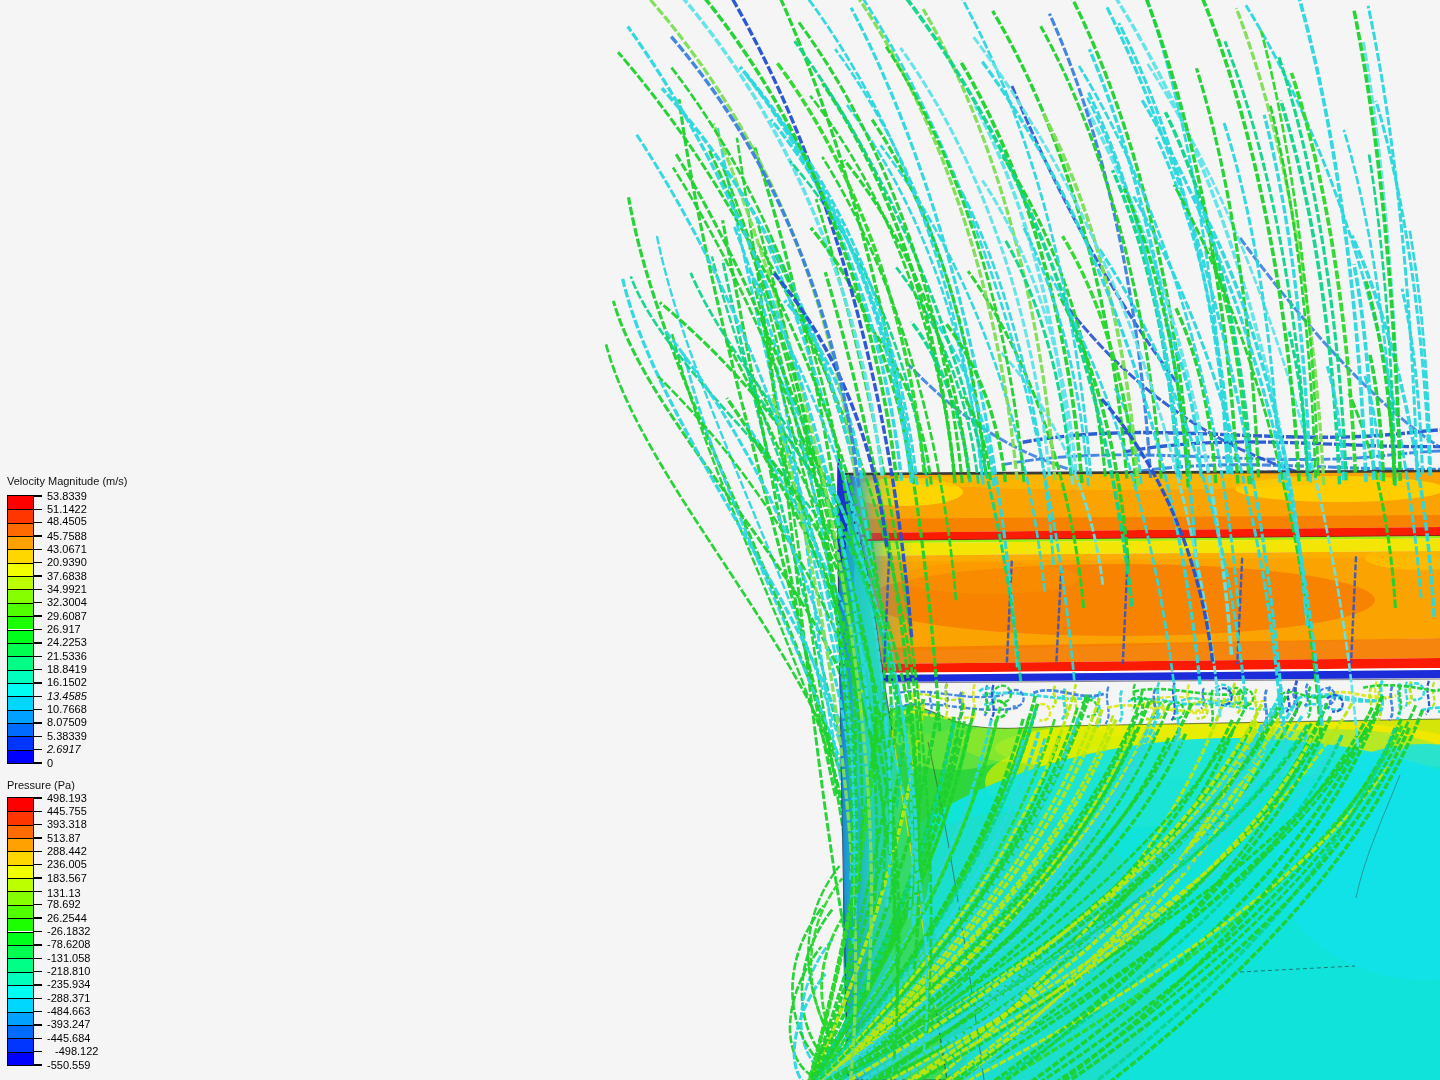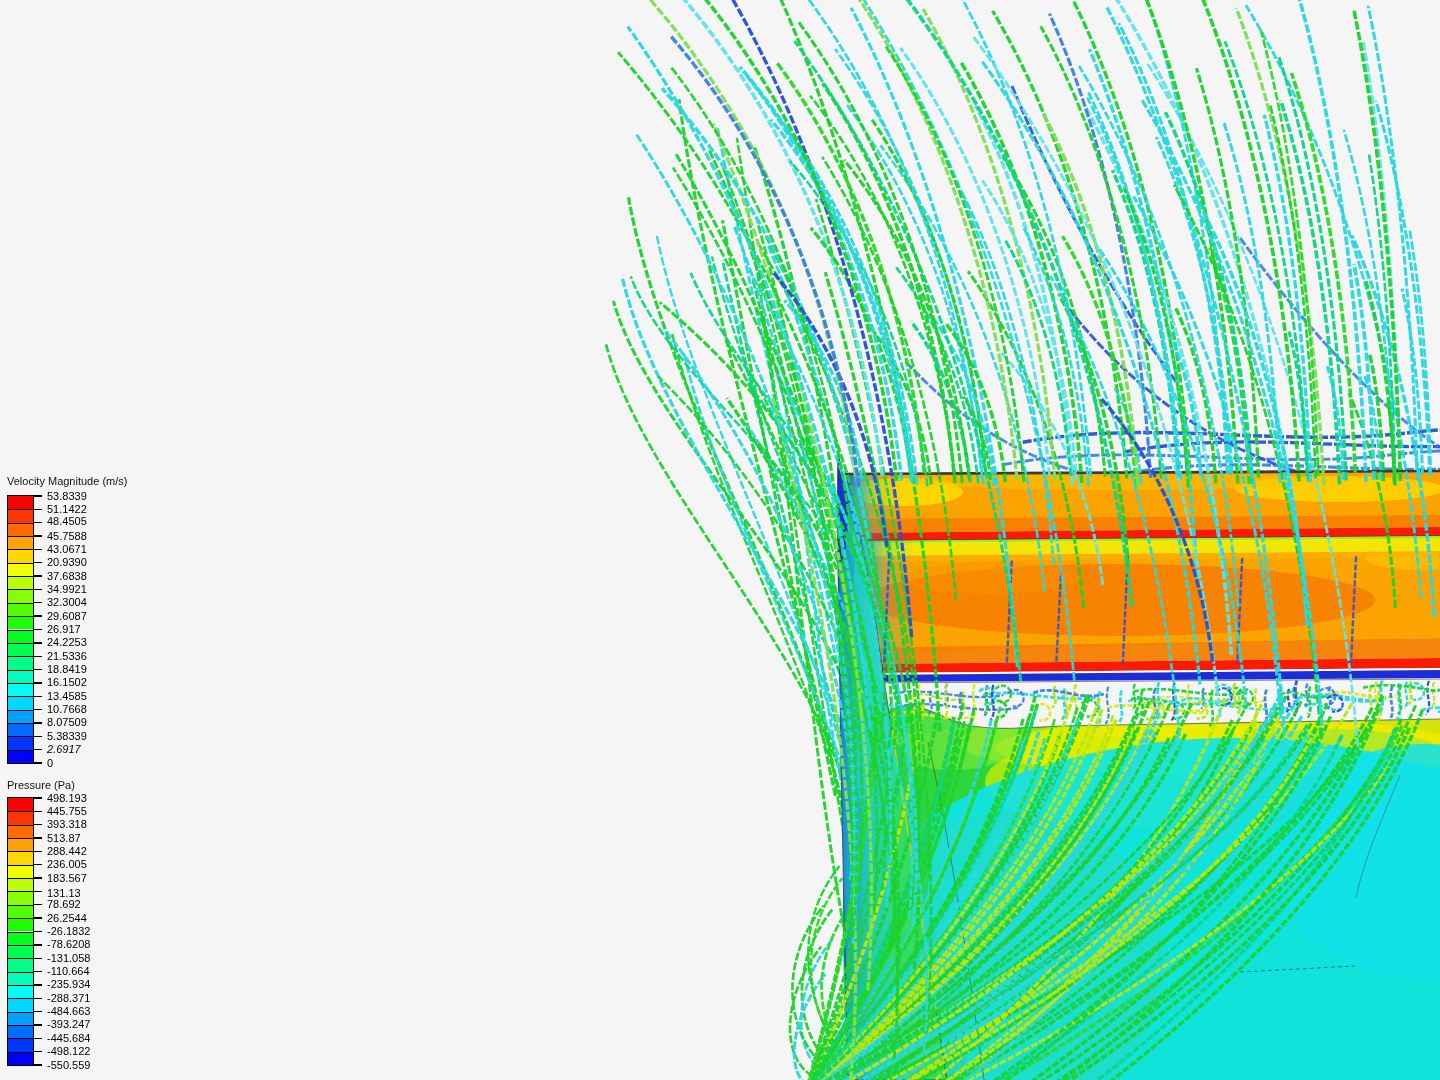--- a/index.html
+++ b/index.html
@@ -568,21 +568,21 @@
       <div class="ticklabel" style="top: 149px;">26.917</div>
       <div class="tick" style="top: 168.15px;"></div>
       <div class="ticklabel" style="top: 162.35px;">24.2253</div>
       <div class="tick" style="top: 181.5px;"></div>
       <div class="ticklabel" style="top: 175.7px;">21.5336</div>
       <div class="tick" style="top: 194.85px;"></div>
       <div class="ticklabel" style="top: 189.05px;">18.8419</div>
       <div class="tick" style="top: 208.2px;"></div>
       <div class="ticklabel" style="top: 202.4px;">16.1502</div>
       <div class="tick" style="top: 221.55px;"></div>
-      <div class="ticklabel" style="top: 215.75px;">13.4585</div>
+      <div class="ticklabel" style="top: 215.75px; font-style: italic;">13.4585</div>
       <div class="tick" style="top: 234.9px;"></div>
       <div class="ticklabel" style="top: 229.1px;">10.7668</div>
       <div class="tick" style="top: 248.25px;"></div>
       <div class="ticklabel" style="top: 242.45px;">8.07509</div>
       <div class="tick" style="top: 261.6px;"></div>
       <div class="ticklabel" style="top: 255.8px;">5.38339</div>
       <div class="tick" style="top: 274.95px;"></div>
       <div class="ticklabel" style="top: 269.15px; font-style: italic;">2.6917</div>
       <div class="tick" style="top: 288.3px;"></div>
       <div class="ticklabel" style="top: 282.5px;">0</div>
@@ -651,29 +651,29 @@
       <div class="ticklabel" style="top: 120.3px;">78.692</div>
       <div class="tick" style="top: 139.45px;"></div>
       <div class="ticklabel" style="top: 133.65px;">26.2544</div>
       <div class="tick" style="top: 152.8px;"></div>
       <div class="ticklabel" style="top: 147px;">-26.1832</div>
       <div class="tick" style="top: 166.15px;"></div>
       <div class="ticklabel" style="top: 160.35px;">-78.6208</div>
       <div class="tick" style="top: 179.5px;"></div>
       <div class="ticklabel" style="top: 173.7px;">-131.058</div>
       <div class="tick" style="top: 192.85px;"></div>
-      <div class="ticklabel" style="top: 187.05px;">-110.664</div>
+      <div class="ticklabel" style="top: 187.05px;">-218.810</div>
       <div class="tick" style="top: 206.2px;"></div>
       <div class="ticklabel" style="top: 200.4px;">-235.934</div>
       <div class="tick" style="top: 219.55px;"></div>
       <div class="ticklabel" style="top: 213.75px;">-288.371</div>
       <div class="tick" style="top: 232.9px;"></div>
       <div class="ticklabel" style="top: 227.1px;">-484.663</div>
       <div class="tick" style="top: 246.25px;"></div>
       <div class="ticklabel" style="top: 240.45px;">-393.247</div>
       <div class="tick" style="top: 259.6px;"></div>
       <div class="ticklabel" style="top: 253.8px;">-445.684</div>
       <div class="tick" style="top: 272.95px;"></div>
-      <div class="ticklabel" style="top: 267.15px;">-498.122</div>
+      <div class="ticklabel" style="top: 267.15px; margin-left: 8px;">-498.122</div>
       <div class="tick" style="top: 286.3px;"></div>
       <div class="ticklabel" style="top: 280.5px;">-550.559</div>
     </div>
 </div>
 
 </body></html>

